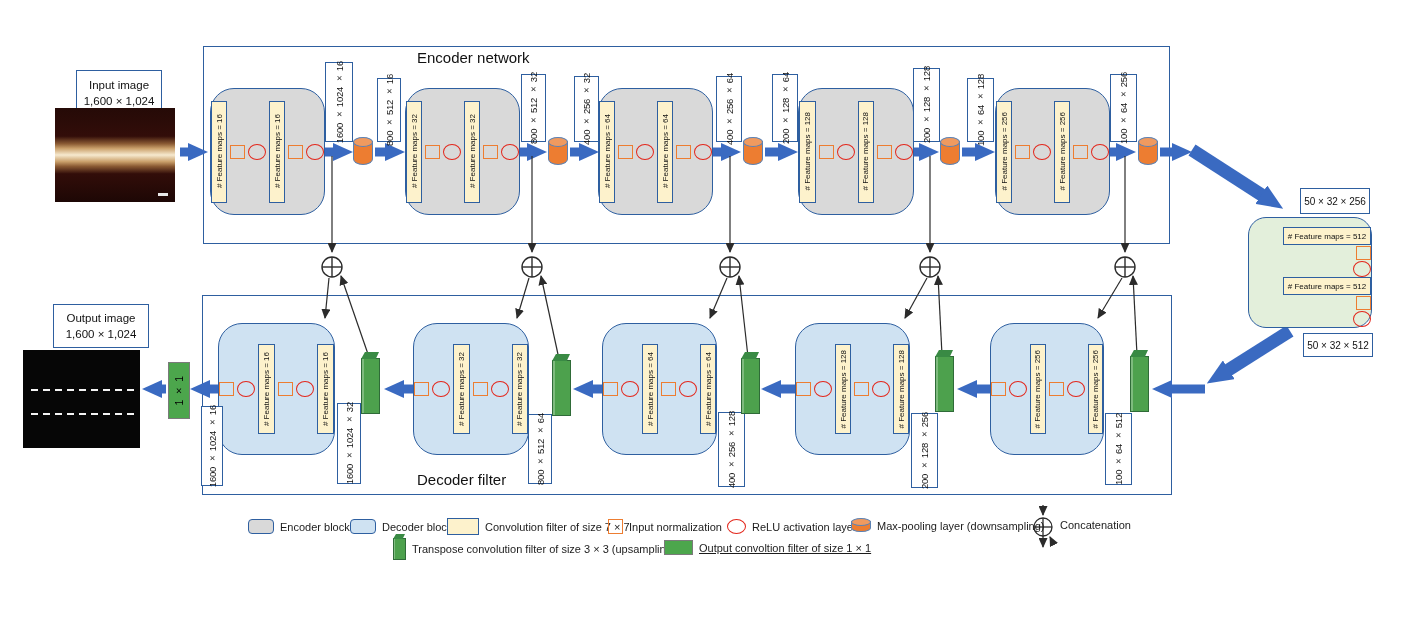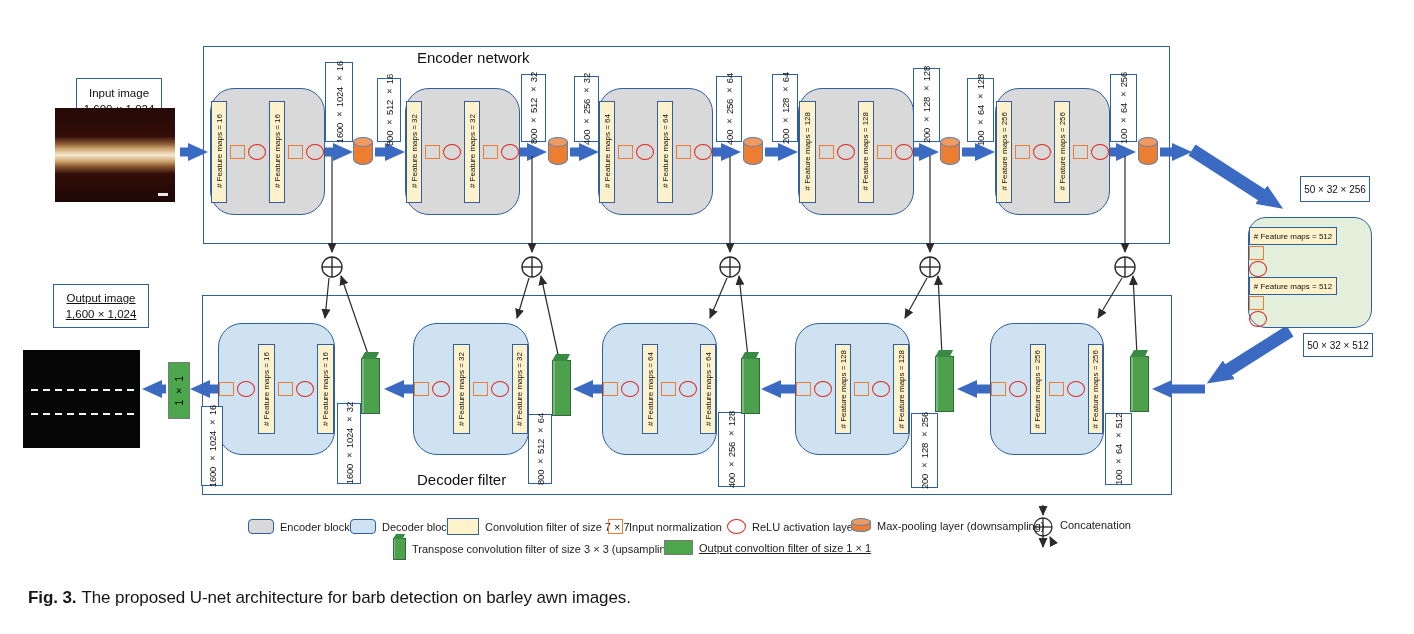--- a/index.html
+++ b/index.html
@@ -47,21 +47,21 @@
   .slab{position:absolute;width:17px;height:54px;background:#4da14d;border:1px solid #2f6b38;z-index:3;
         box-shadow:inset 2px 0 0 rgba(255,255,255,.28);}
   .slab::before{content:"";position:absolute;left:-1px;top:-7px;width:18px;height:7px;background:#398a44;
         clip-path:polygon(22% 0,100% 0,82% 100%,0 100%);}
   
   .one{position:absolute;background:#4ca64c;border:1px solid #7a7a7a;z-index:3;
        display:flex;align-items:center;justify-content:center;}
   .one span{writing-mode:vertical-rl;transform:rotate(180deg);font-size:10.5px;color:#000;white-space:nowrap;}
   
   .bneck{position:absolute;background:#e3efdb;border:1.6px solid #2e5fa0;border-radius:18px;z-index:3;
-         display:flex;flex-direction:column;align-items:flex-start;padding-top:9px;box-sizing:border-box;}
+         display:flex;flex-direction:column;align-items:flex-end;padding-top:9px;box-sizing:border-box;}
   .fm-h{width:86px;height:16px;font-size:8px;flex:none;}
   .bneck .bn{margin-top:1px;}
   .bneck .relu{margin-top:1px;}
   
   .litem{position:absolute;display:flex;align-items:center;gap:6px;font-size:11px;color:#1c1c1c;z-index:3;white-space:nowrap;}
   .sw-enc{width:24px;height:13px;background:#d9d9d9;border:1.4px solid #2e5fa0;border-radius:4px;flex:none;}
   .sw-dec{width:24px;height:13px;background:#cfe2f2;border:1.4px solid #2e5fa0;border-radius:4px;flex:none;}
   .sw-conv{width:30px;height:15px;background:#fdf2cc;border:1px solid #2e5fa0;flex:none;}
   .sw-bn{width:13px;height:13px;border:1.6px solid #ed7d31;flex:none;}
   .sw-relu{width:17px;height:13px;border:1.6px solid #e3261b;border-radius:50%;flex:none;}
@@ -83,27 +83,27 @@
 </head>
 <body>
 
 <div id="stage">
 
   <div class="netbox" style="left:203px;top:46px;width:965px;height:196px;"></div>
   <div class="netbox" style="left:202px;top:295px;width:968px;height:198px;"></div>
   <div class="nettitle" style="left:417px;top:49px;">Encoder network</div>
   <div class="nettitle" style="left:417px;top:471px;">Decoder filter</div>
 
-  <div class="iolabel" style="left:76px;top:78px;width:84px;height:44px;">
+  <div class="iolabel" style="left:76px;top:70px;width:84px;height:44px;">
     <span>Input image</span>
     <span>1,600 × 1,024</span>
   </div>
   <div class="photo-in" style="left:55px;top:108px;width:120px;height:94px;"></div>
 
-  <div class="iolabel" style="left:53px;top:284px;width:94px;height:42px;text-decoration:underline;">
+  <div class="iolabel" style="left:53px;top:304px;width:94px;height:42px;">
     <span>Output image</span>
     <span>1,600 × 1,024</span>
   </div>
   <div class="photo-out" style="left:23px;top:350px;width:117px;height:98px;">
     <div class="dash" style="top:39px;"></div>
     <div class="dash" style="top:63px;"></div>
   </div>
 
   <div class="eblock" style="left:210px;top:88px;width:113px;height:125px;">
     <div class="fm fm-v">
@@ -193,21 +193,21 @@
   <div class="dim" style="left:1110px;top:74px;width:25px;height:66px;">
       <span>100 × 64 × 256</span>
     </div>
 
   <div class="cyl" style="left:353px;top:137px;"></div>
   <div class="cyl" style="left:548px;top:137px;"></div>
   <div class="cyl" style="left:743px;top:137px;"></div>
   <div class="cyl" style="left:940px;top:137px;"></div>
   <div class="cyl" style="left:1138px;top:137px;"></div>
 
-  <div class="dimh" style="left:1300px;top:176px;width:68px;height:24px;">
+  <div class="dimh" style="left:1300px;top:188px;width:68px;height:24px;">
       <span>50 × 32 × 256</span>
     </div>
   <div class="bneck" style="left:1248px;top:217px;width:124px;height:111px;">
     <div class="fm fm-h">
         <span style="writing-mode:horizontal-tb;transform:none;"># Feature maps = 512</span>
       </div>
     <div class="bn"></div>
     <div class="relu"></div>
     <div class="fm fm-h">
         <span style="writing-mode:horizontal-tb;transform:none;"># Feature maps = 512</span>
@@ -431,17 +431,14 @@
   </div>
   <div class="litem" style="left:393px;top:538px;">
     <span class="sw-slab"></span>
     <span>Transpose convolution filter of size 3 × 3 (upsampling)</span>
   </div>
   <div class="litem" style="left:664px;top:540px;text-decoration:underline;">
     <span class="sw-out"></span>
     <span>Output convoltion filter of size 1 × 1</span>
   </div>
 
-  <div class="caption">
-    <b>Fig. 3.</b><span>The proposed U-net architecture for barb detection on barley awn images.</span>
-  </div>
 
 </div>
 
 </body></html>

